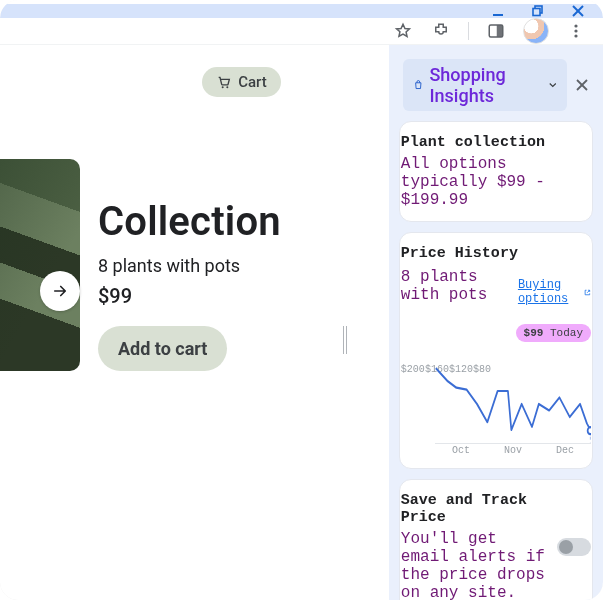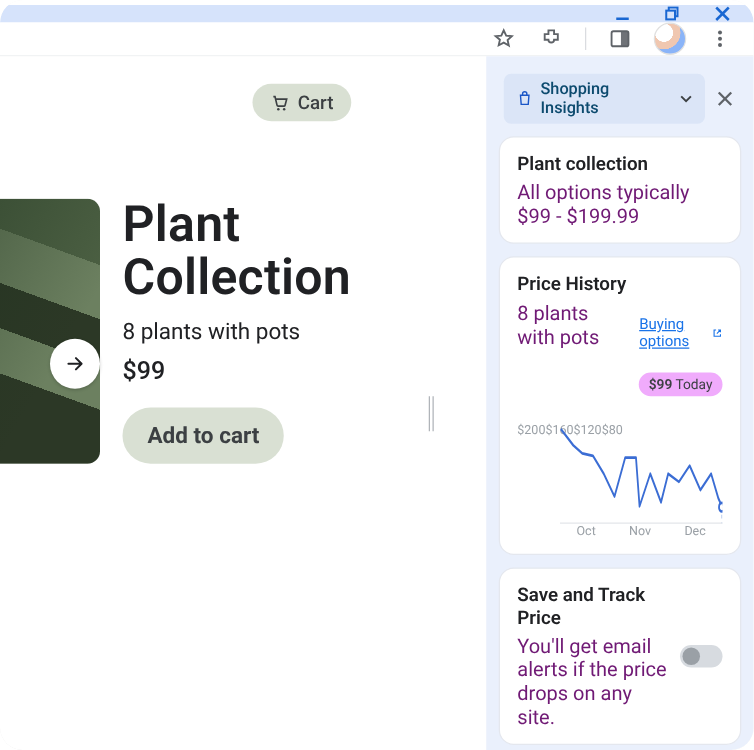--- a/index.html
+++ b/index.html
@@ -140,35 +140,36 @@
   }
   .sp-header {
     display:flex; align-items:center; gap:8px;
     padding:6px 4px 10px 4px;
   }
   .sp-header .chip {
     display:flex; align-items:center; gap:6px;
     background:#dbe5f7;
     padding:5px 10px;
     border-radius:6px;
-    color:#0c4a6e;
-    font-size:13px; font-weight:500;
+    color:#6d28d9;
+    font-size:18px; font-weight:500;
   }
   .sp-header .chip .caret { margin-left:4px; }
   .sp-header .close {
     margin-left:auto; width:18px;height:18px; display:flex; align-items:center; justify-content:center;
     color:#5f6368;
   }
 
   .card {
     background:#fff;
     border:1px solid #e4e7ee;
     border-radius:12px;
-    padding:12px 14px;
+    padding:12px 1px;
     margin-bottom:10px;
+    font-family:Liberation Mono, monospace;
   }
   .card h3 { margin:0 0 4px 0; font-size:15px; font-weight:600;}
   .card .sub { font-size:16px; color:#701a75; }
   .card .row { display:flex; align-items:center; gap:8px; justify-content:space-between; }
 
   .buying-link { color:#1a73e8; font-size:12px; text-decoration:underline; display:flex; align-items:center; gap:4px;margin-top:12px;}
   .today-pill {
     float:right; background:#f0abfc; border-radius:10px;
     font-size:11px; padding:3px 8px; color:#3c4043;
     margin-top:18px;
@@ -270,21 +271,21 @@
         <div class="product-img">
           <div class="img-bg"></div>
           <div class="arrow-btn">
             <svg width="18" height="18" viewBox="0 0 24 24">
                 <path d="M5 12h13M13 6l6 6-6 6" fill="none" stroke="#202124" stroke-width="2.2" stroke-linecap="round" stroke-linejoin="round"></path>
               </svg>
           </div>
         </div>
         <div class="product-info">
           <h1>
-            <span>Plant</span><br>
+            <br>
             <span>Collection</span>
           </h1>
           <div class="subtitle">8 plants with pots</div>
           <div class="price">$99</div>
           <div class="add-btn">Add to cart</div>
         </div>
       </div>
     </div>
 
     <div class="splitter">

